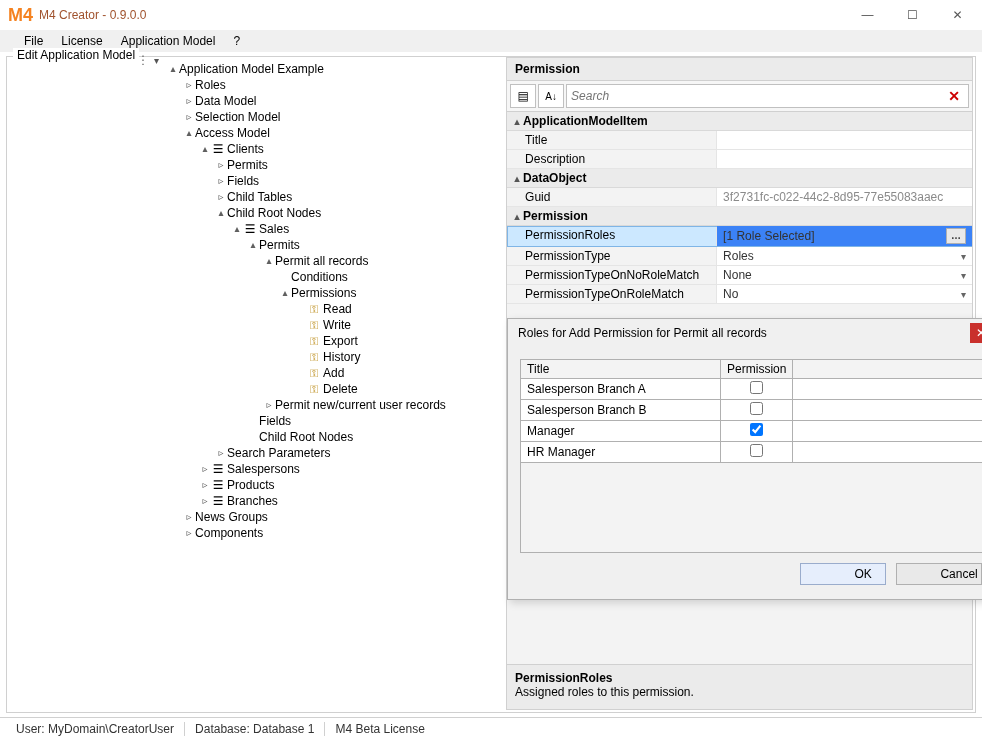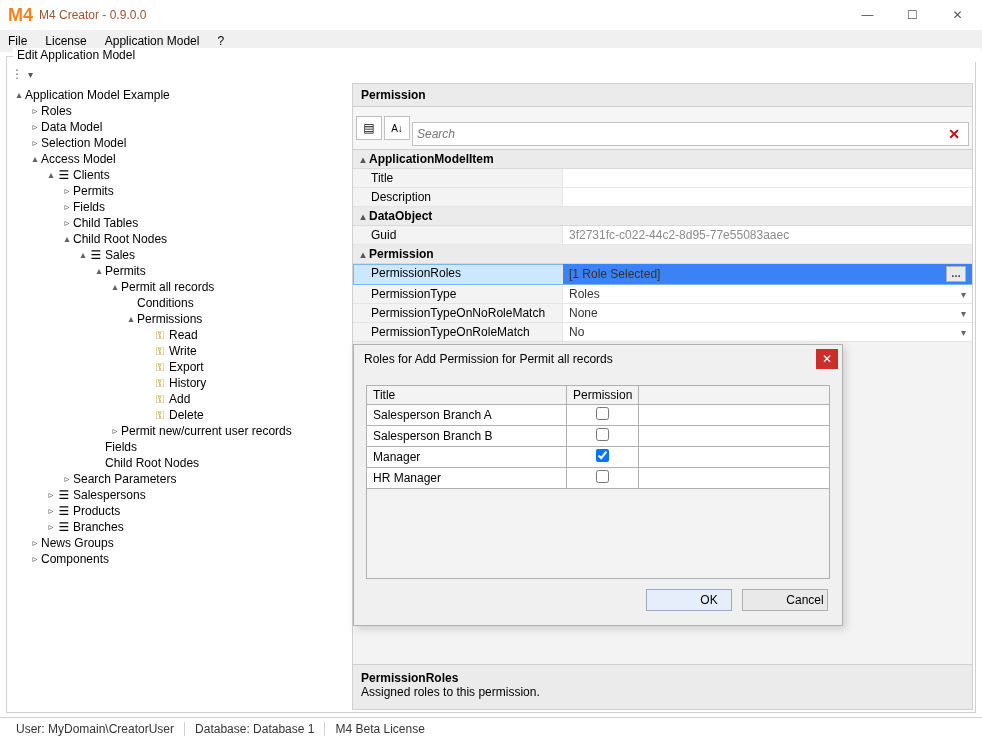--- a/index.html
+++ b/index.html
@@ -4,24 +4,24 @@
 <style>
   * { box-sizing: border-box; margin: 0; padding: 0; font-family: "Segoe UI", Tahoma, sans-serif; font-size: 12px; }
   body { background: #fff; width: 982px; height: 739px; display: flex; flex-direction: column; color: #000; }
   
   .titlebar { height: 30px; display: flex; align-items: center; padding: 0 2px 0 8px; }
   .logo { font-weight: bold; color: #f58220; margin-right: 6px; position: relative; font-size: 18px; }
   .title { color: #a0522d; flex: 1; font-size: 12px; }
   .winbtns { display: flex; }
   .winbtn { width: 45px; height: 28px; display:flex; align-items:center; justify-content:center; color:#555; }
   
-  .menubar { background:#f0f0f0; height: 22px; display:flex; align-items:center; padding: 0 0; gap:2px; }
+  .menubar { background:#f0f0f0; height: 22px; display:flex; align-items:center; padding: 0 16px; gap:2px; }
   .menuitem { padding: 2px 8px; }
   
-  .groupbox { margin: 4px 6px; border:1px solid #d0d0d0; flex:1; display:flex; flex-direction:column; position:relative; min-height:0;}
+  .groupbox { margin: 4px 6px; border:1px solid #d0d0d0; flex:1; display:flex; flex-direction:row; position:relative; min-height:0;}
   .grouplabel { position:relative; top:-9px; left:6px; background:#fff; padding:0 4px; display:inline-block; }
   .toolbarrow { display:flex; align-items:center; padding:0 2px; height:18px; gap:2px; margin-top:-6px;}
   .dots { padding: 0 2px; letter-spacing:1px; color:#666;}
   .toolbarchevron { color:#555; font-size:10px; }
   
   .split { display:flex; flex:1; min-height:0; }
   .leftpane { width: 345px; border-right:0; padding: 4px 0 4px 6px; overflow:hidden;}
   .rightpane { flex:1; border:1px solid #d0d0d0; margin:0 2px 2px 0; display:flex; flex-direction:column; min-height:0; position:relative;}
   
   .tree { font-size: 12px; line-height: 16px; }
@@ -30,21 +30,21 @@
   .tree li { white-space: nowrap; padding:0; }
   .node { display:flex; align-items:center; height:16px; }
   .twisty { width: 12px; text-align:center; color:#606060; font-size:10px; user-select:none; }
   .nicon { width:14px; height:14px; display:inline-flex; align-items:center; justify-content:center; margin-right:2px; }
   .addsel { color:#000; }
   .keyicon { color:#b8860b; font-size:11px; }
   
   .panelhdr { background:#ebebeb; font-weight:bold; padding:4px 8px; border-bottom:1px solid #d0d0d0;}
   .proptools { display:flex; align-items:center; border-bottom:1px solid #d0d0d0; padding:3px; gap:2px; background:#f6f6f6;}
   .iconbtn { width:26px; height:24px; border:1px solid #c0c0c0; display:flex; align-items:center; justify-content:center; background:#fff;}
-  .searchwrap { flex:1; border:1px solid #c0c0c0; display:flex; align-items:center; padding:0 4px; height:24px; background:#fff;margin-top:12px;}
+  .searchwrap { flex:1; border:1px solid #c0c0c0; display:flex; align-items:center; padding:0 4px; height:24px; background:#fff;}
   .searchwrap input { border:none; outline:none; flex:1; font-style:italic; color:#999;}
   .clearx { color:#c00; font-weight:bold; font-size:14px; padding:0 4px;}
   .propgrid { flex:1; overflow:auto; background:#f3f3f3;}
   .propcat { display:flex; align-items:center; background:#ebebeb; padding:2px 4px; font-weight:bold; border-bottom:1px solid #d9d9d9;}
   .propcat .twisty{color:#555;}
   .proprow { display:flex; border-bottom:1px solid #e5e5e5; background:#fff; }
   .proplbl { width:210px; padding:2px 4px 2px 18px; border-right:1px solid #e5e5e5; background:#f3f3f3;}
   .propval { flex:1; padding:2px 6px; color:#333; position:relative; display:flex; align-items:center;}
   .propval .dd { margin-left:auto; color:#666; font-size:10px;}
   .proprow.selected .proplbl { background:#cce8ff;}

